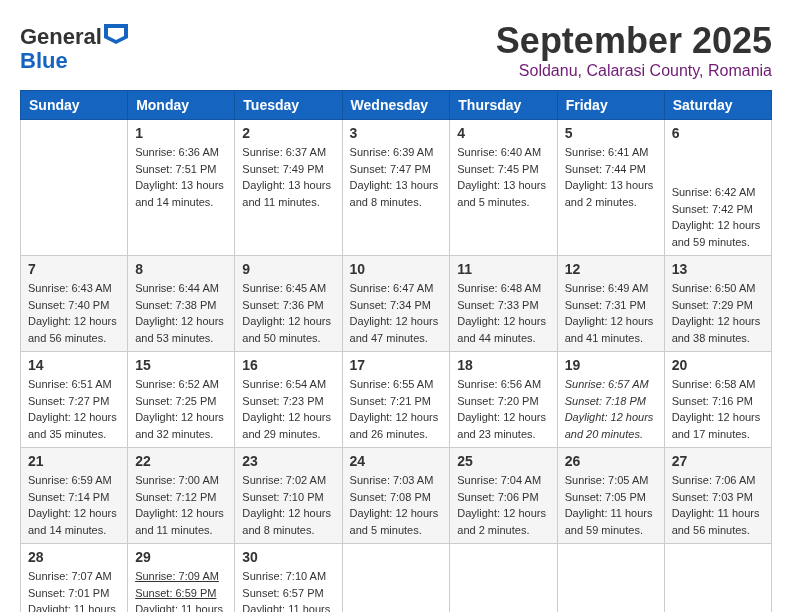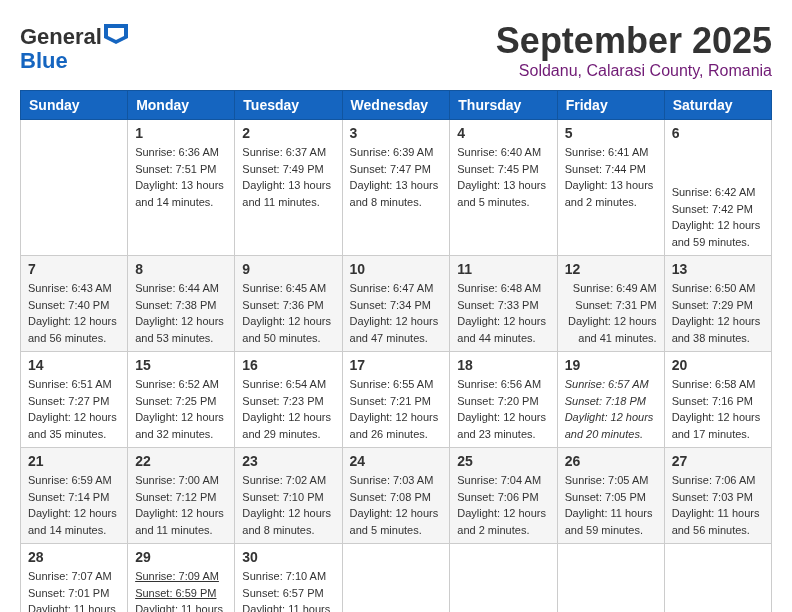--- a/index.html
+++ b/index.html
@@ -188,21 +188,21 @@
 Daylight: 12 hours and 47 minutes.</div>
         </td>
         <td>
           <div class="day-number">11</div>
           <div class="day-detail" style="white-space: pre-line;">Sunrise: 6:48 AM
 Sunset: 7:33 PM
 Daylight: 12 hours and 44 minutes.</div>
         </td>
         <td>
           <div class="day-number">12</div>
-          <div class="day-detail" style="white-space: pre-line; text-align: right;">Sunrise: 6:49 AM
+          <div class="day-detail" style="white-space: pre-line;">Sunrise: 6:49 AM
 Sunset: 7:31 PM
 Daylight: 12 hours and 41 minutes.</div>
         </td>
         <td>
           <div class="day-number">13</div>
           <div class="day-detail" style="white-space: pre-line;">Sunrise: 6:50 AM
 Sunset: 7:29 PM
 Daylight: 12 hours and 38 minutes.</div>
         </td>
       </tr>

